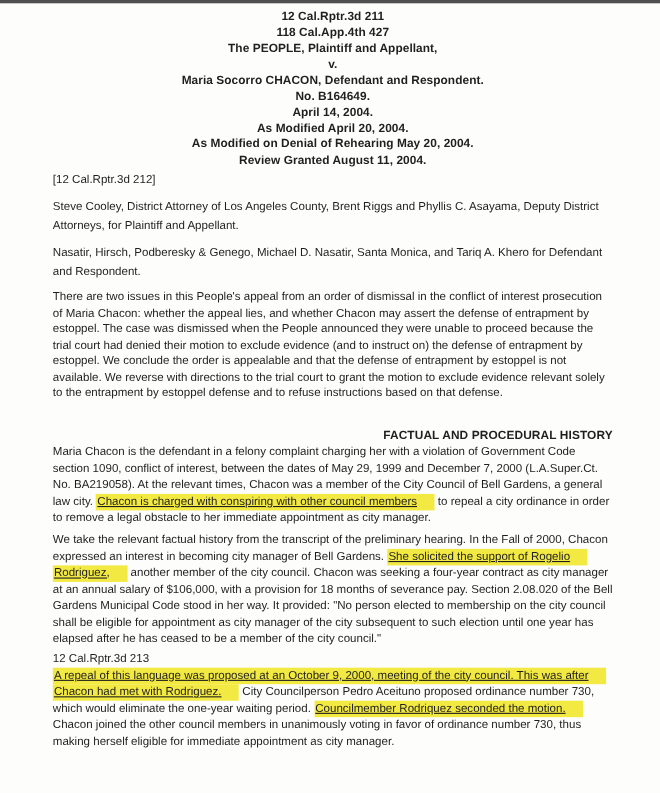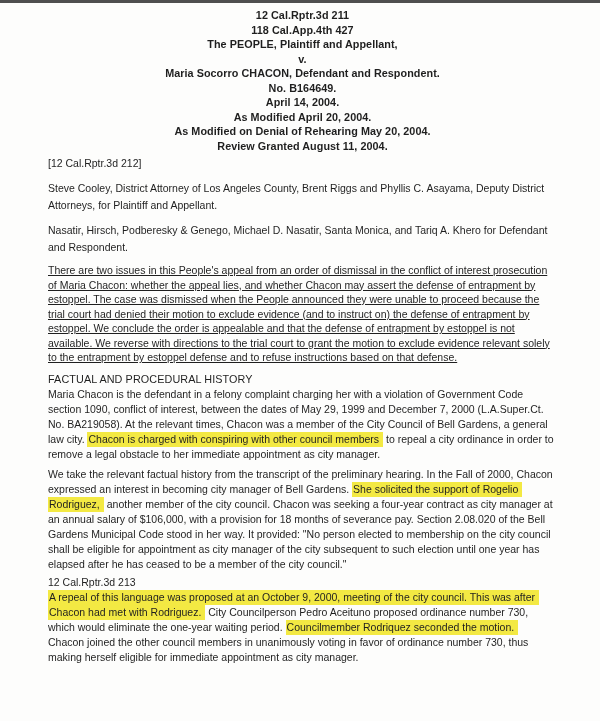--- a/index.html
+++ b/index.html
@@ -49,42 +49,42 @@
   .counsel.second { margin-top: 8px; }
   .author {
     margin-top: 7px;
     font-size: 10.5px;
     line-height: 17px;
   }
   .intro {
     margin-top: 7px;
     font-size: 10.5px;
     line-height: 14.5px;
-    text-decoration: underline;
   }
   .section-heading {
-    margin-top: 7px;
-    text-align: left;
-    font-weight: normal;
+    margin-top: 24px;
+    text-align: right;
+    font-weight: bold;
     font-size: 10.8px;
     line-height: 15px;
     letter-spacing: 0.1px;
   }
   .body-para {
     font-size: 10.5px;
     line-height: 15px;
   }
   .body-para.spaced { margin-top: 5px; }
   .ref-213 { margin-top: 3px; }
   mark.hl {
     background: var(--hl);
     color: inherit;
-    padding: 1px 4px 2px 1px;
+    padding: 1px 16px 2px 1px;
     -webkit-box-decoration-break: clone;
     box-decoration-break: clone;
+    text-decoration: underline;
   }
 </style>
 </head>
 <body>
 
 <div class="top-edge"></div>
 
 <div class="page">
 
   <header class="case-header">

